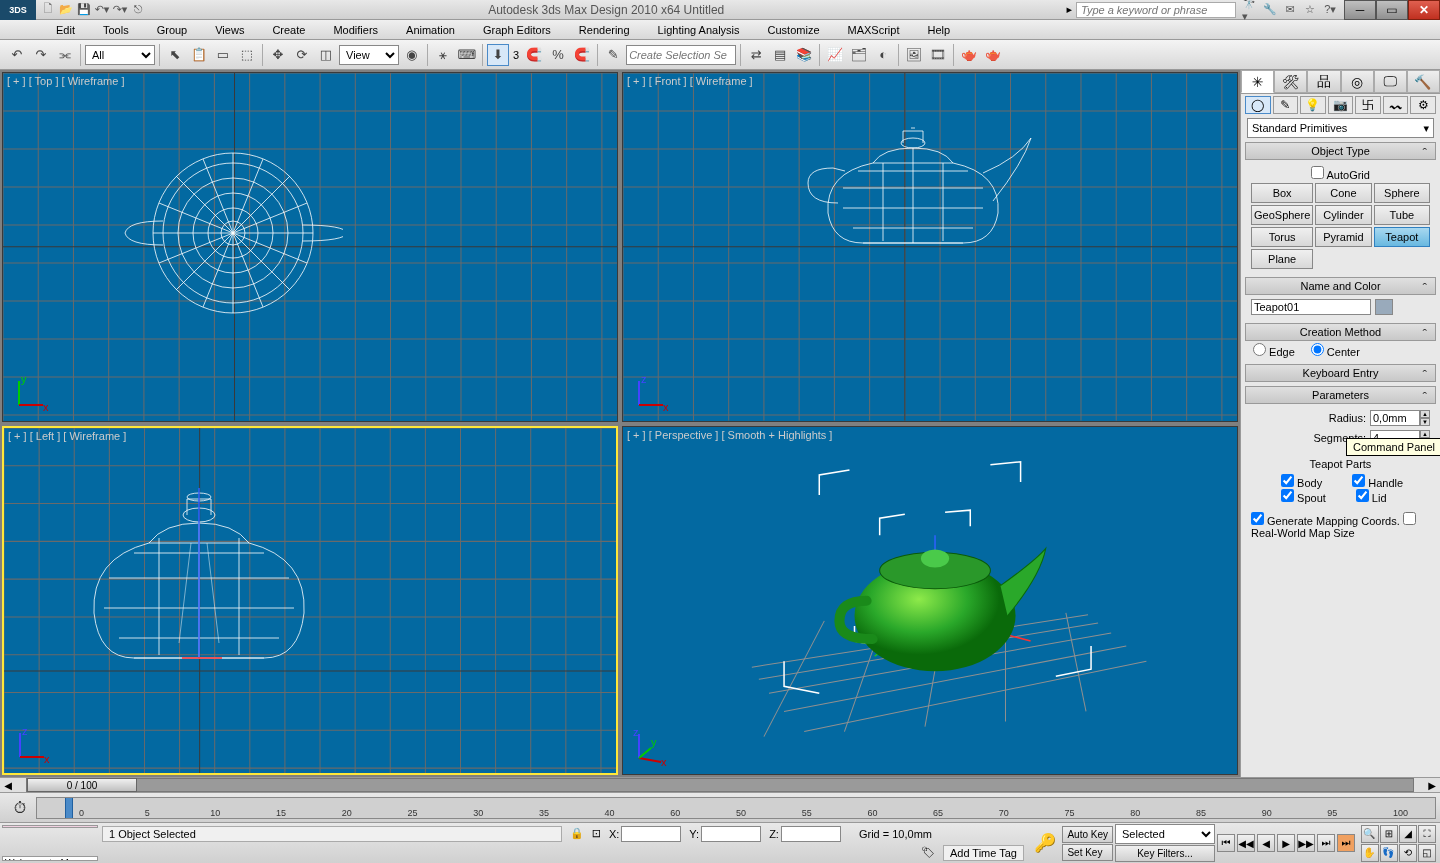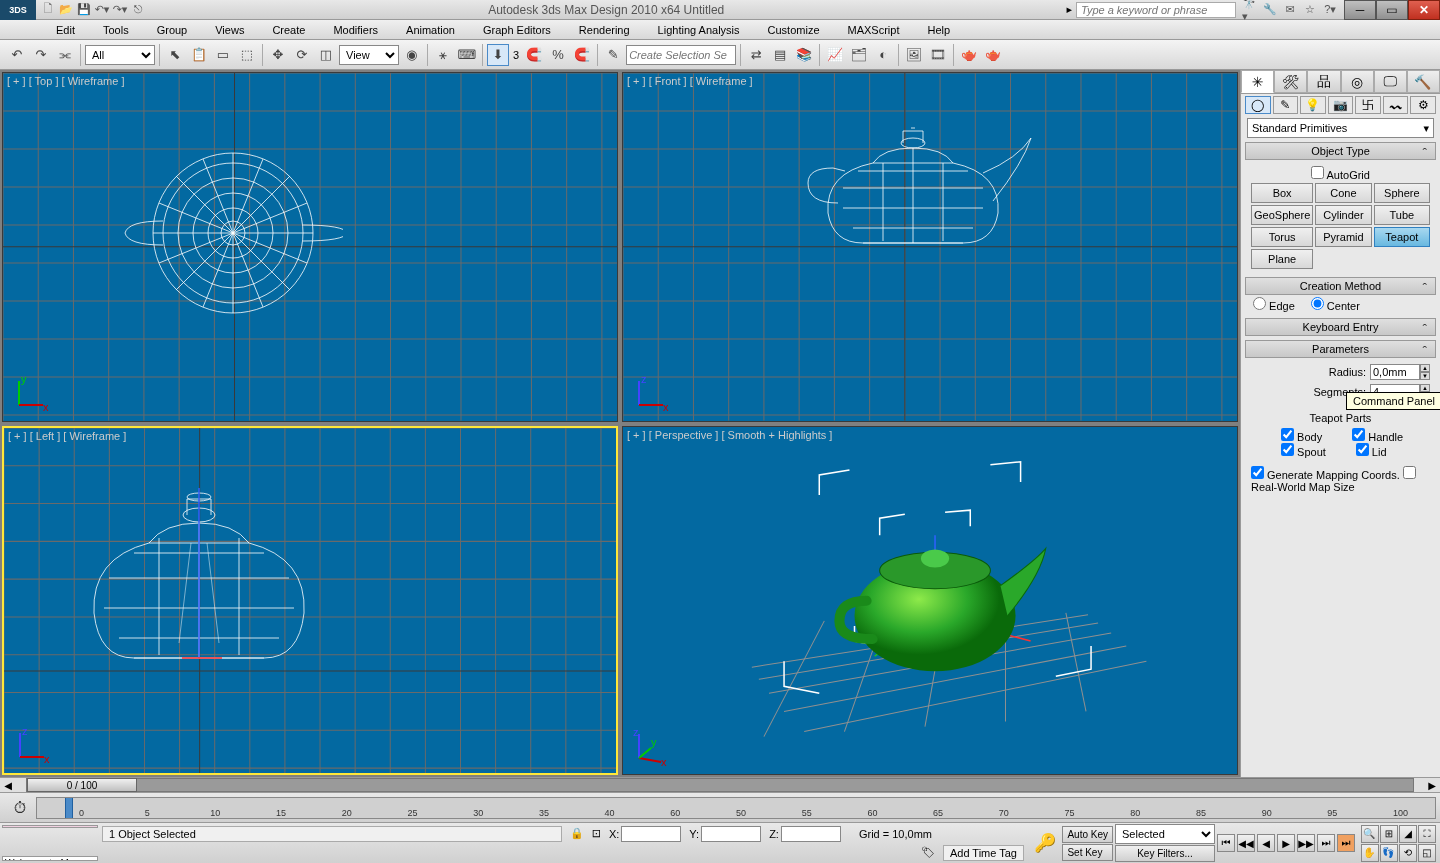--- a/index.html
+++ b/index.html
@@ -458,20 +458,27 @@
             <div class="prim-btn">Cylinder</div>
             <div class="prim-btn">Tube</div>
             <div class="prim-btn">Torus</div>
             <div class="prim-btn">Pyramid</div>
             <div class="prim-btn selected">Teapot</div>
             <div class="prim-btn">Plane</div>
           </div>
       </div>
     </div>
 
+    <div class="rollout">
+      <div class="rollout-header">Name and Color</div>
+      <div class="rollout-body" style="display:flex;align-items:center;">
+        <input class="name-input" value="Teapot01" style="">
+        <span class="color-swatch"></span>
+      </div>
+    </div>
 
     <div class="rollout">
       <div class="rollout-header">Creation Method</div>
       <div class="rollout-body radio-row">
         <label><input type="radio" name="cm" style=""> <span>Edge</span></label>
         <label><input type="radio" name="cm" checked="" style=""> <span>Center</span></label>
       </div>
     </div>
 
     <div class="rollout">

